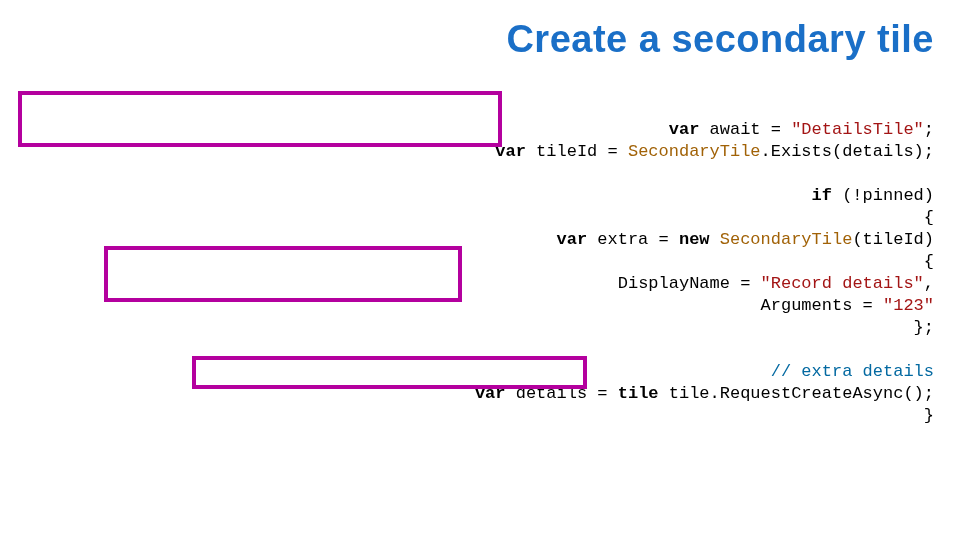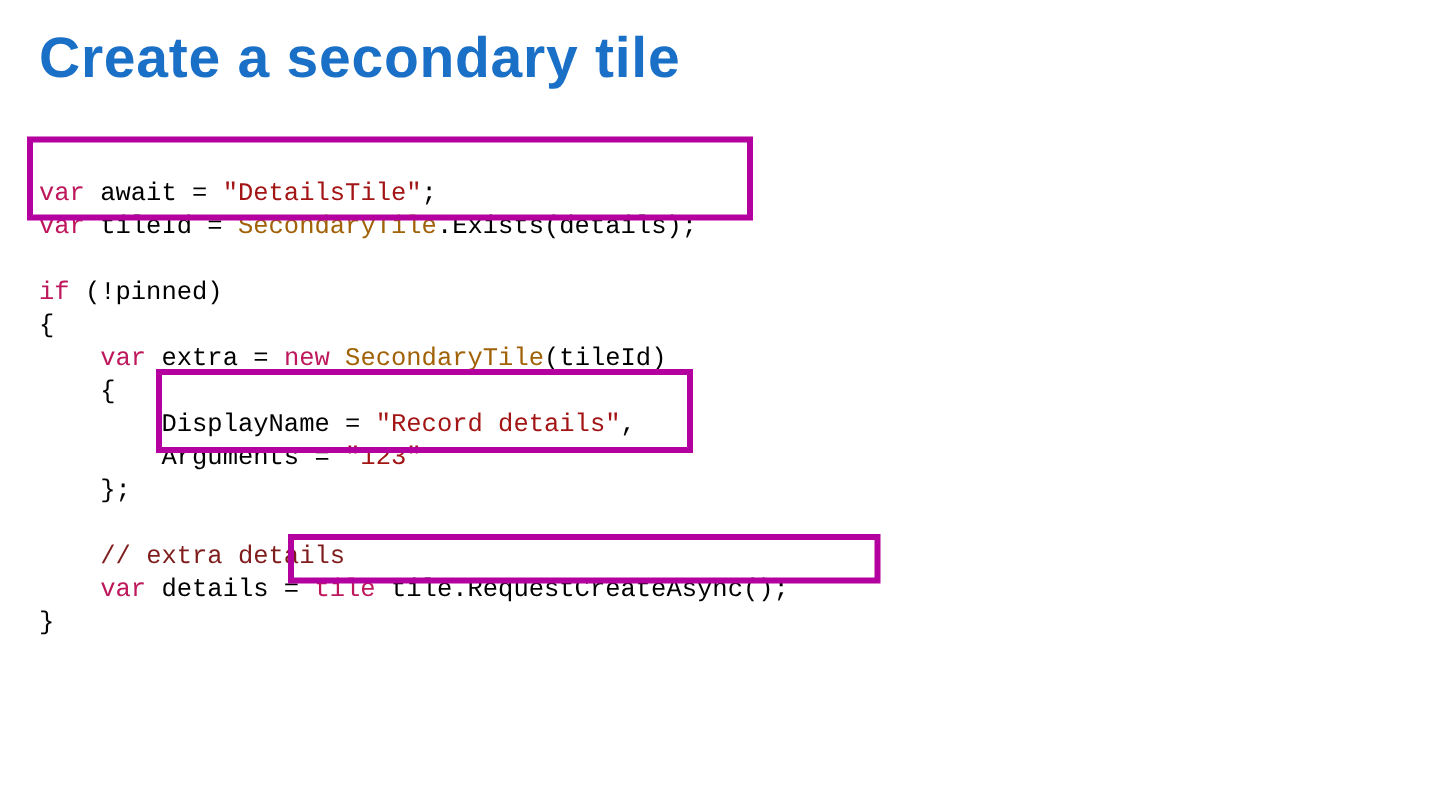--- a/index.html
+++ b/index.html
@@ -10,40 +10,41 @@
     background: #ffffff;
     font-family: "Segoe UI", Arial, sans-serif;
     overflow: hidden;
   }
   .slide {
     position: relative;
     width: 960px;
     height: 540px;
     box-sizing: border-box;
     padding: 18px 26px 0 26px;
+    text-align: right;
   }
   .title {
     color: #1a6fc7;
     font-size: 38px;
     font-weight: 700;
     margin: 0 0 36px 0;
     letter-spacing: 0.5px;
   }
   .code {
     font-family: Consolas, "Courier New", monospace;
     font-size: 17px;
     line-height: 22px;
     color: #000000;
     white-space: pre;
     position: relative;
   }
-  .kw   { color: #be185d; }  
+  .kw   { color: #000000; font-weight: bold; }  
   .type { color: #a16207; }  
   .str  { color: #a31515; }  
-  .com  { color: #7f1d1d; }  
+  .com  { color: #0369a1; }  
 
   
   .hl {
     position: absolute;
     border: 4px solid #b4009e;
     box-sizing: border-box;
     pointer-events: none;
   }
 </style>
 </head>

